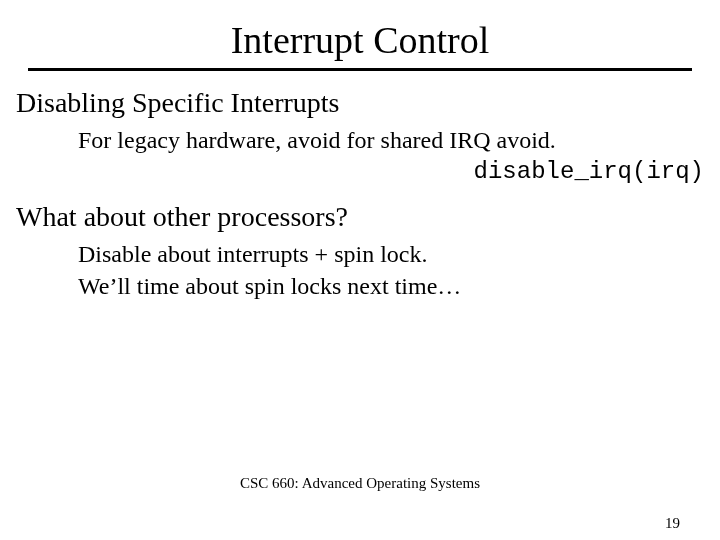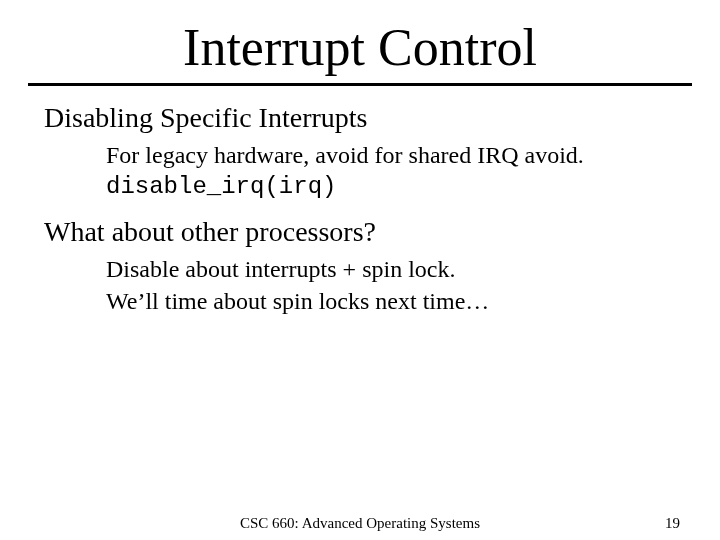--- a/index.html
+++ b/index.html
@@ -12,62 +12,64 @@
     color: #000000;
   }
   .slide {
     position: relative;
     width: 720px;
     height: 540px;
     box-sizing: border-box;
   }
   .title {
     text-align: center;
-    font-size: 52px;
+    font-size: 38px;
     margin-top: 18px;
     margin-bottom: 6px;
     font-weight: normal;
   }
   .rule {
     margin: 0 28px 16px 28px;
     border: none;
     border-top: 3px solid #000000;
   }
   .body {
-    margin: 0 44px;
+    margin: 0 16px;
   }
   .section {
     font-size: 28px;
     margin: 8px 0 6px 0;
   }
   .sub {
     margin-left: 62px;
     font-size: 24px;
     line-height: 1.3;
   }
   .mono {
     font-family: "Courier New", Courier, monospace;
     font-size: 24px;
+    text-align: right;
   }
   .footer {
     position: absolute;
     bottom: 26px;
     left: 0;
     width: 100%;
     box-sizing: border-box;
     padding: 0 40px;
     font-size: 15px;
   }
   .footer-center {
     position: absolute;
     left: 50%;
     transform: translateX(-50%);
   }
   .footer-right {
     float: right;
+    margin-top: 40px;
   }
 </style>
 </head>
 <body>
 
 <div class="slide">
 
   <div class="title">Interrupt Control</div>
   <hr class="rule">
 

